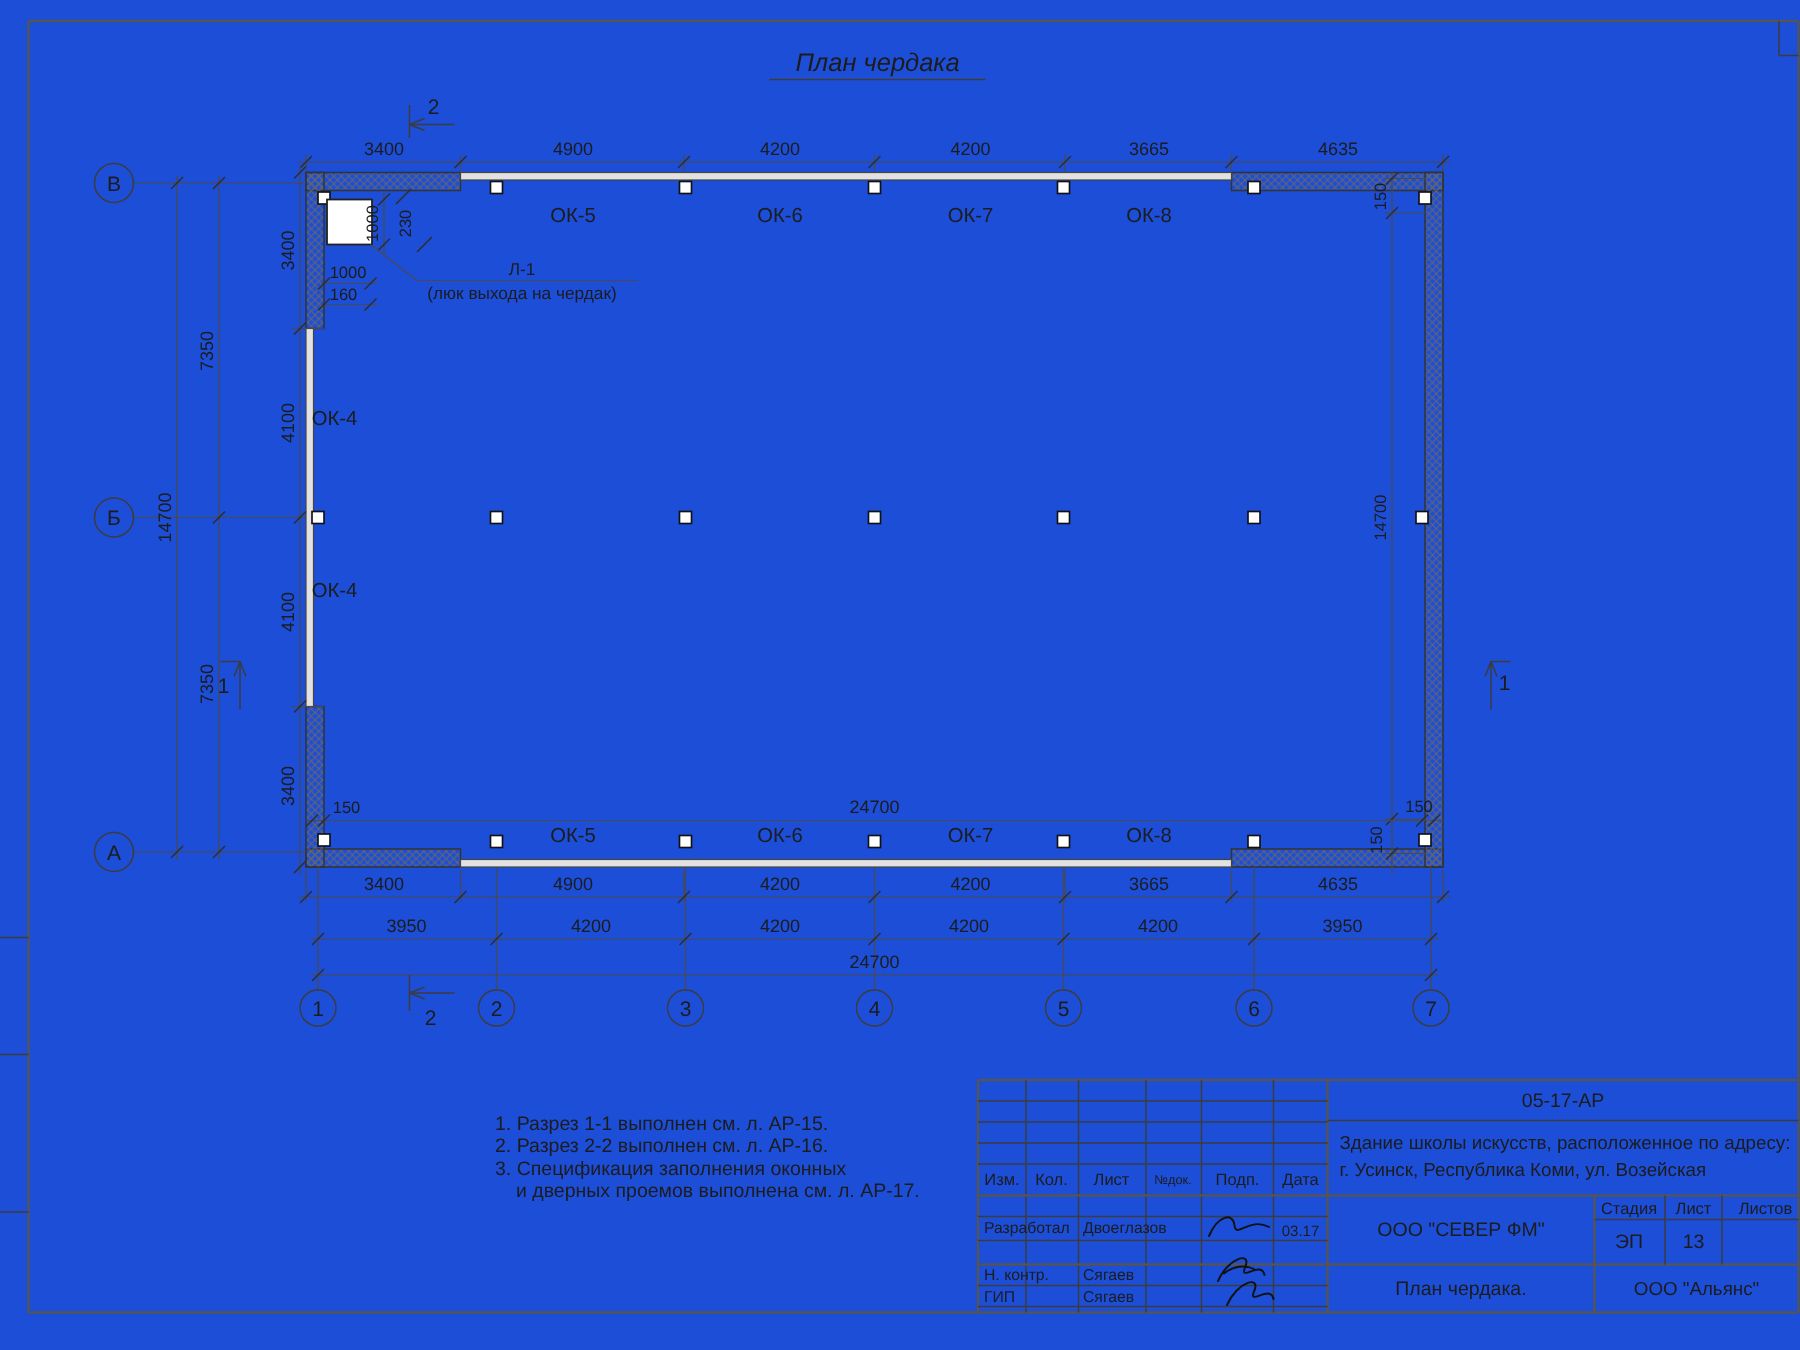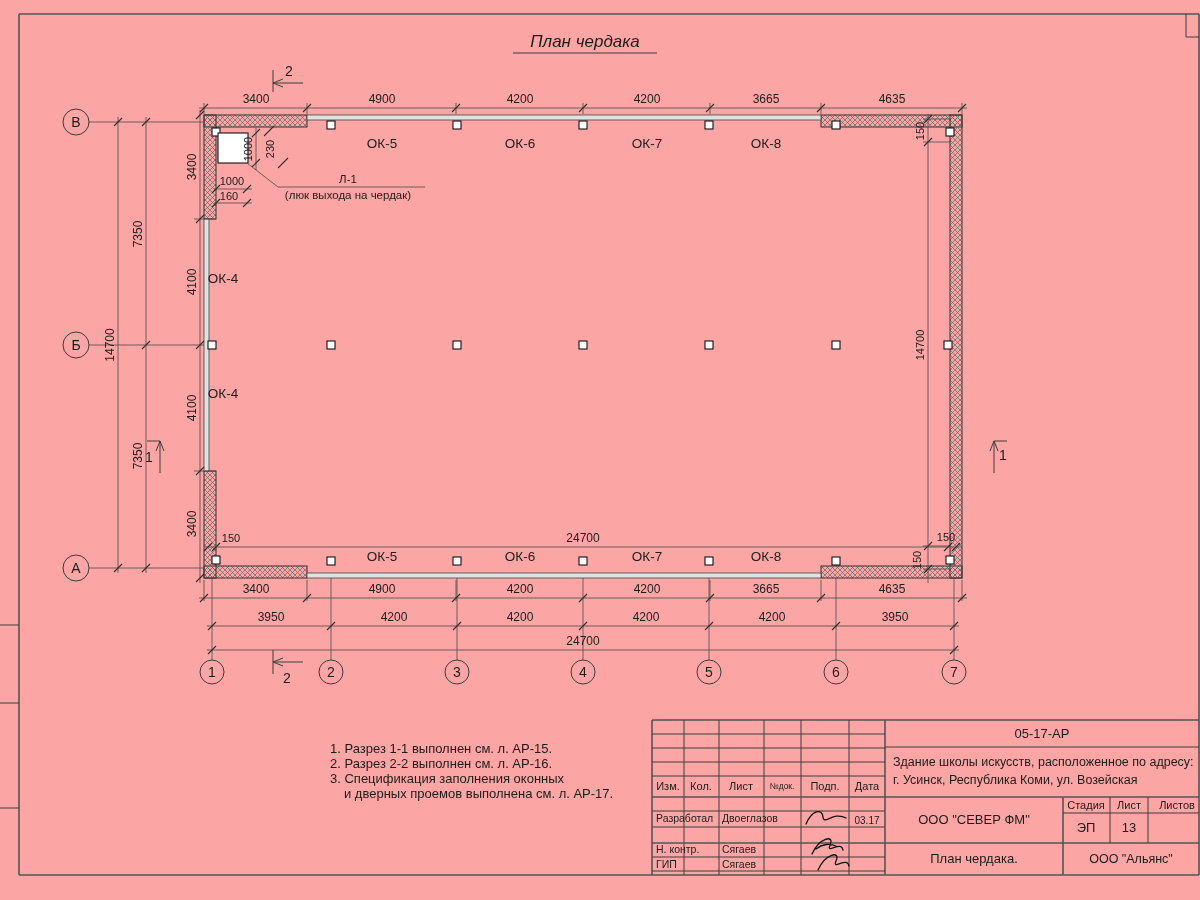--- a/index.html
+++ b/index.html
@@ -1,16 +1,16 @@
 <!DOCTYPE html>
 <html><head>
 <meta charset="utf-8">
 <style>
   html,body{margin:0;padding:0;background:#ffffff;}
-  .sheet{position:relative;width:1200px;height:900px;background:#fca5a5;overflow:hidden;}
+  .sheet{position:relative;width:1200px;height:900px;background:#1d4ed8;overflow:hidden;}
   svg{display:block;}
   svg text{font-family:"Liberation Sans", sans-serif;fill:#1c1c1c;}
   .ln{stroke:#3c3c3c;stroke-width:1;fill:none;}
   .thin{stroke:#4a4a4a;stroke-width:0.8;fill:none;}
   .frame{stroke:#555;stroke-width:1.6;fill:none;}
   .tk{stroke:#2f2f2f;stroke-width:1.1;}
   .dim{font-size:12px;text-anchor:middle;}
   .dims{font-size:11px;text-anchor:middle;}
   .lbl{font-size:13.5px;text-anchor:middle;}
   .lbls{font-size:11.5px;text-anchor:middle;}

